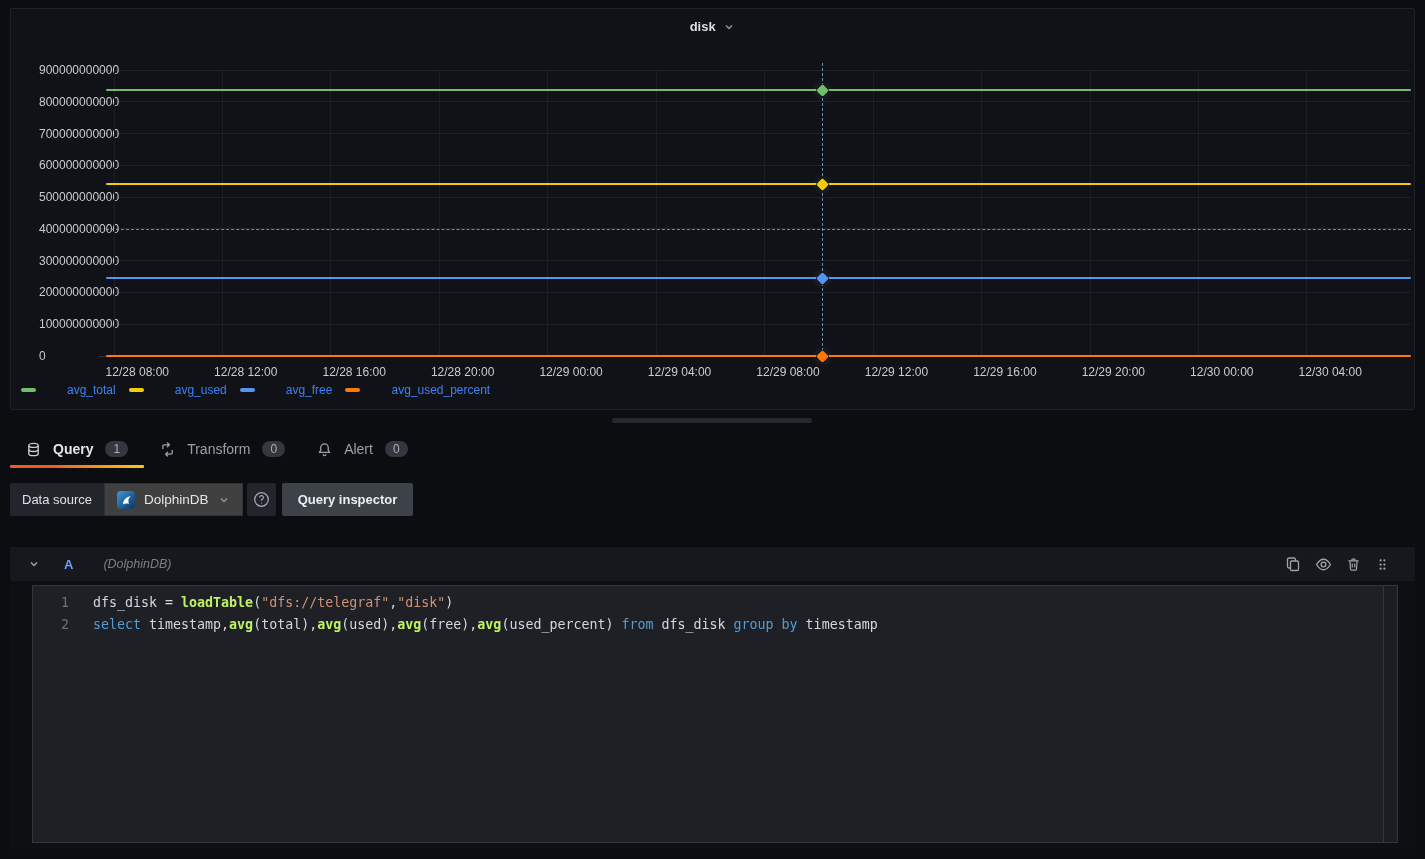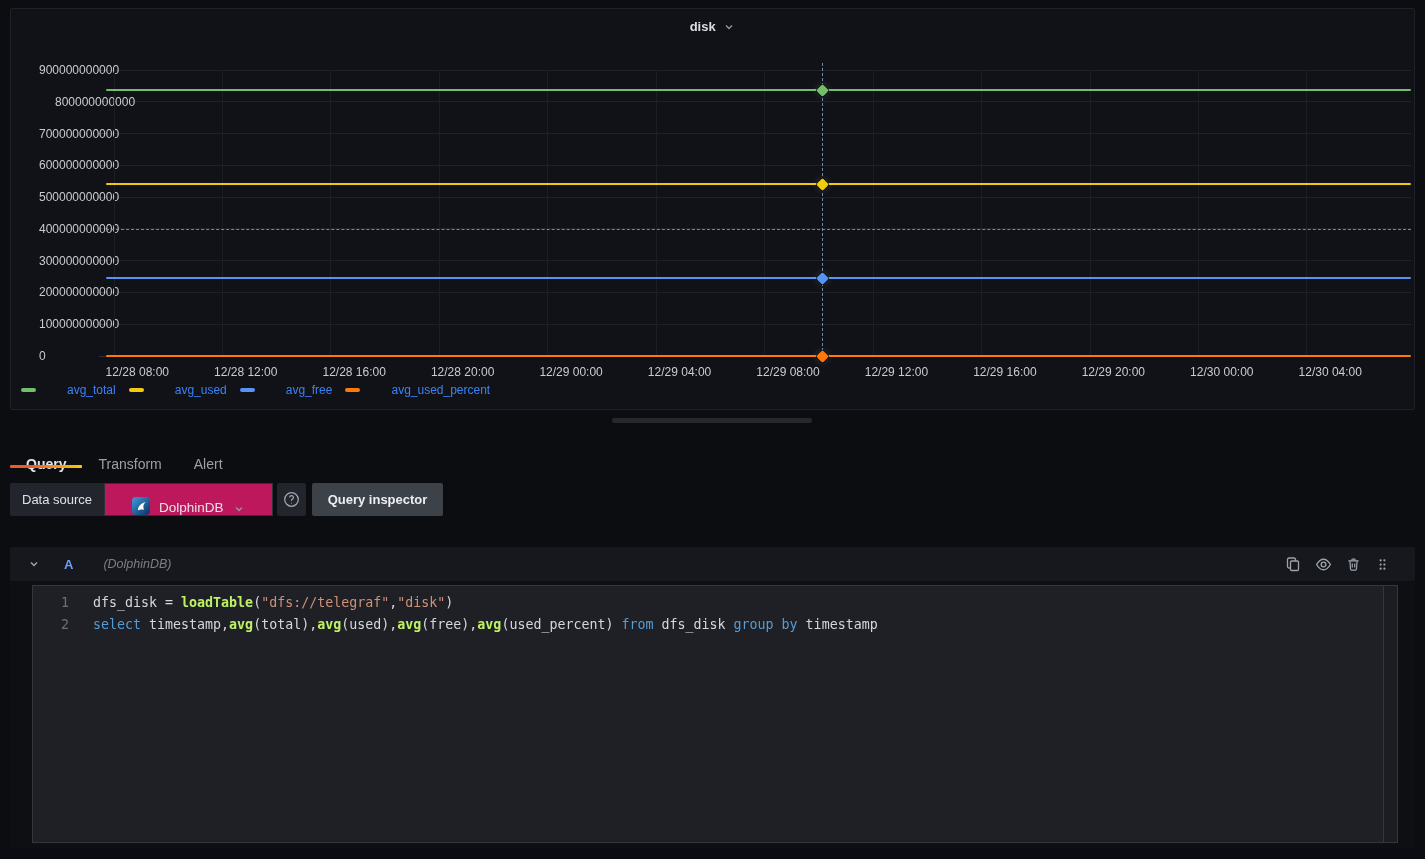--- a/index.html
+++ b/index.html
@@ -26,36 +26,36 @@
   .legend-item{display:flex;align-items:center;gap:7px;cursor:pointer;}
   .legend-swatch{display:inline-block;width:15px;height:4px;border-radius:2px;}
   .legend-label{font-size:12px;color:#3b82f6;margin-left:24px;}
 
   
   .resize-pill{position:absolute;left:612px;top:418px;width:200px;height:5px;border-radius:3px;
                background:#26282e;cursor:row-resize;}
 
   
   .tabs{position:absolute;left:10px;top:432px;height:34px;display:flex;align-items:stretch;}
-  .tab{position:relative;display:flex;align-items:center;gap:24px;padding:0 16px;cursor:pointer;flex-direction:column;}
+  .tab{position:relative;display:flex;align-items:center;gap:12px;padding:0 16px;cursor:pointer;}
   .tab .tab-label{font-size:14px;color:#9aa0a8;}
   .tab.active .tab-label{color:#e3e4e8;font-weight:700;}
   .tab svg{color:#9aa0a8;}
   .tab.active svg{color:#c9cdd4;}
   .tab-count{background:#34373e;color:#a9aeb6;font-size:12px;line-height:16px;padding:0 8px;
              border-radius:9px;}
   .tab-underline{position:absolute;left:0;right:0;bottom:-2px;height:3px;border-radius:1px;
                  background:linear-gradient(90deg,#f05a28 30%,#fbca0a 99%);}
 
   
   .ds-row{position:absolute;left:10px;top:483px;width:1405px;height:33px;display:flex;align-items:stretch;}
   .ds-label{background:#22252b;color:#e0e1e4;font-size:13px;display:flex;align-items:center;
             padding:0 12px;border-radius:2px 0 0 2px;}
-  .ds-select{background:#be185d;border:1px solid #2f323a;box-sizing:border-box;display:flex;
-             align-items:flex-end;gap:9px;padding:0 27px;cursor:pointer;min-width:135px;}
+  .ds-select{background:#404040;border:1px solid #2f323a;box-sizing:border-box;display:flex;
+             align-items:center;gap:9px;padding:0 12px;cursor:pointer;min-width:135px;}
   .ds-logo{width:18px;height:18px;border-radius:4px;background:linear-gradient(135deg,#3d9be0 0%,#123a6b 90%);
            display:flex;align-items:center;justify-content:center;}
   .ds-name{font-size:13.5px;color:#e3e4e8;}
   .ds-select svg,.qo-section>svg{color:#8e939b;}
   .ds-help{background:#22252b;margin-left:4px;width:29px;display:flex;align-items:center;
            justify-content:center;color:#a2a7ae;cursor:pointer;border-radius:2px;}
   .qo-section{background:#15171c;margin-left:8px;flex:1;display:flex;align-items:center;
               padding:0 12px;gap:0;cursor:pointer;border-radius:2px;}
   .qo-link{color:#6e9fff;font-size:13px;font-weight:600;margin-left:14px;}
   .qo-meta{color:#9196a0;font-size:12px;margin-left:26px;}
@@ -137,21 +137,21 @@
       <div class="tick-y" style="left: 88px; top: 187.611px;"></div>
       <div class="y-label" style="left: 0px; top: 180.111px; width: 82px;">500000000000</div>
       <div class="grid-h" style="left: 95px; top: 155.833px; width: 1305px;"></div>
       <div class="tick-y" style="left: 88px; top: 155.833px;"></div>
       <div class="y-label" style="left: 0px; top: 148.333px; width: 82px;">600000000000</div>
       <div class="grid-h" style="left: 95px; top: 124.056px; width: 1305px;"></div>
       <div class="tick-y" style="left: 88px; top: 124.056px;"></div>
       <div class="y-label" style="left: 0px; top: 116.556px; width: 82px;">700000000000</div>
       <div class="grid-h" style="left: 95px; top: 92.2778px; width: 1305px;"></div>
       <div class="tick-y" style="left: 88px; top: 92.2778px;"></div>
-      <div class="y-label" style="left: 16px; top: 84.7778px; width: 82px;">800000000000</div>
+      <div class="y-label" style="left: 0px; top: 84.7778px; width: 82px;">800000000000</div>
       <div class="grid-h" style="left: 95px; top: 60.5px; width: 1305px;"></div>
       <div class="tick-y" style="left: 88px; top: 60.5px;"></div>
       <div class="y-label" style="left: 0px; top: 53px; width: 82px;">900000000000</div>
       <div class="grid-v" style="left: 102.5px; top: 61px; height: 286px;"></div>
       <div class="x-label" style="left: 48px; top: 356px;">12/28 08:00</div>
       <div class="grid-v" style="left: 210.95px; top: 61px; height: 286px;"></div>
       <div class="x-label" style="left: 156.45px; top: 356px;">12/28 12:00</div>
       <div class="grid-v" style="left: 319.4px; top: 61px; height: 286px;"></div>
       <div class="x-label" style="left: 264.9px; top: 356px;">12/28 16:00</div>
       <div class="grid-v" style="left: 427.85px; top: 61px; height: 286px;"></div>

